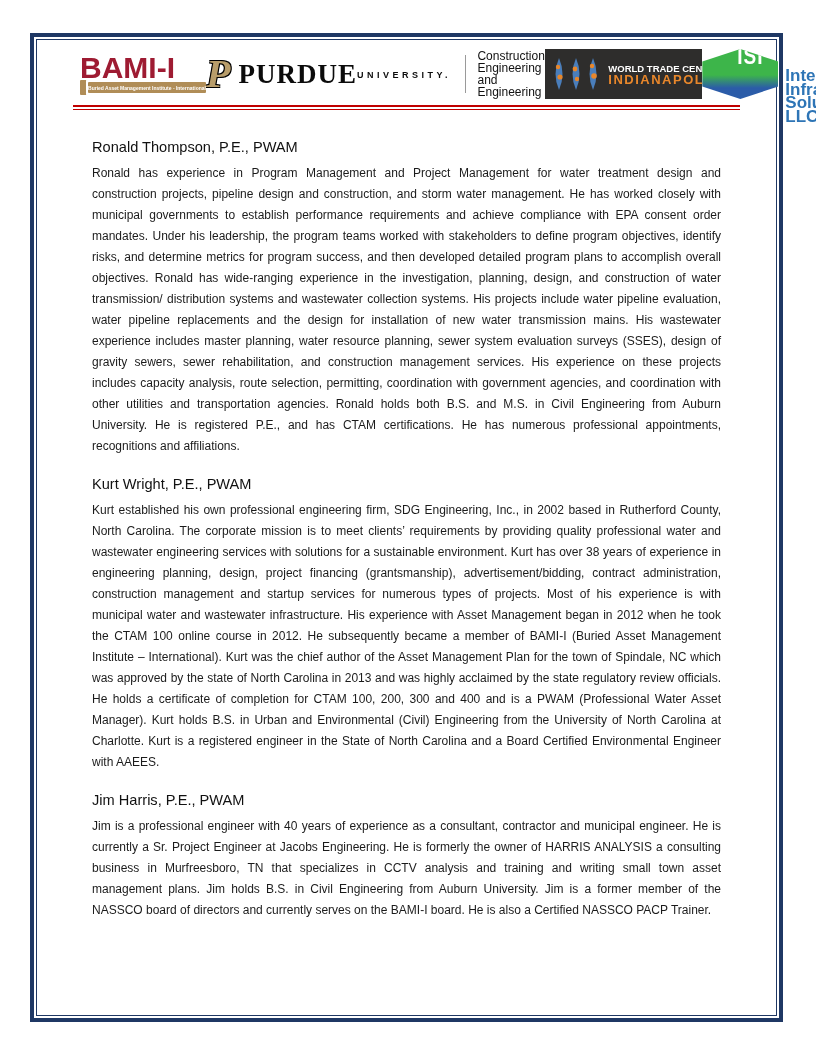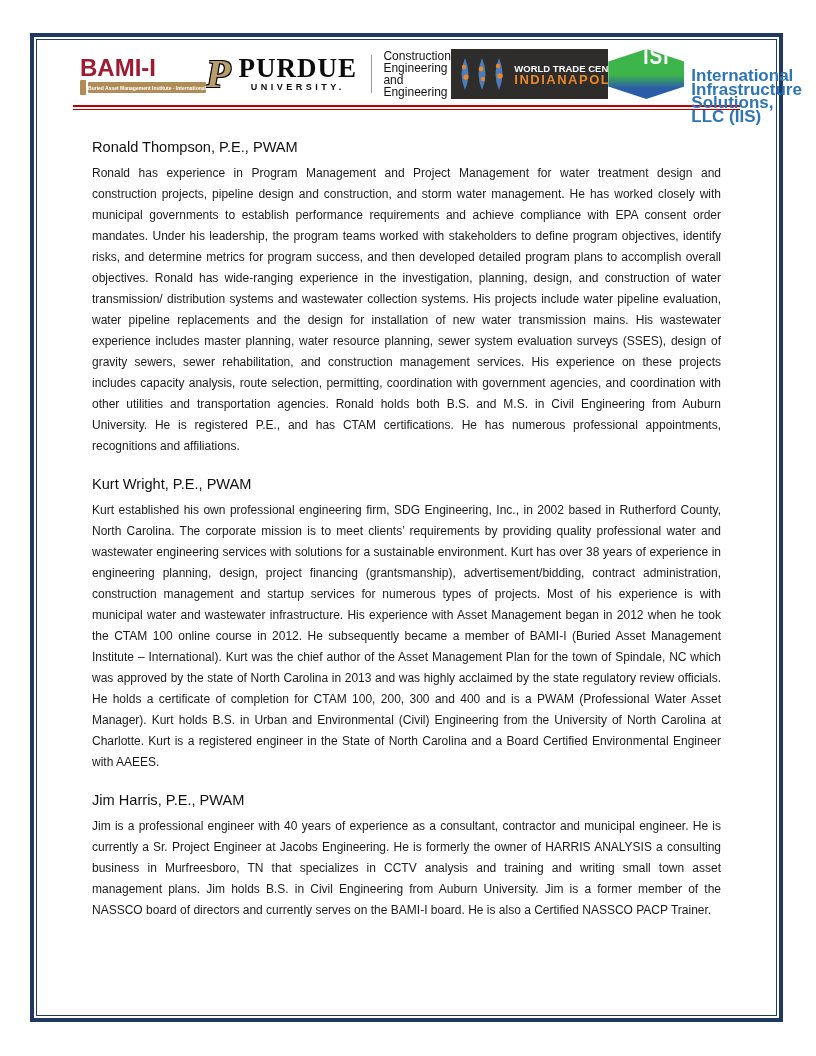--- a/index.html
+++ b/index.html
@@ -22,21 +22,21 @@
     box-sizing:border-box;padding:8px 55px 0 55px;
   }
   
   .logo-row{
     display:flex;align-items:center;justify-content:space-between;
     height:52px;margin:0 -12px;
   }
   
   .bami{display:flex;flex-direction:column;align-items:flex-start;width:132px;}
   .bami-word{
-    font-weight:800;font-size:24px;line-height:26px;color:#9e1b32;
+    font-weight:800;font-size:30px;line-height:26px;color:#9e1b32;
     letter-spacing:0px;font-stretch:condensed;
   }
   .bami-bar{
     margin-top:1px;position:relative;width:118px;height:11px;margin-left:8px;
     background:#b08d57;border-radius:1px;
     display:flex;align-items:center;justify-content:center;
   }
   .bami-bar::before{
     content:"";position:absolute;left:-8px;top:-2px;width:6px;height:15px;
     background:#b08d57;border-radius:1px;border-right:1px solid #fff;
@@ -44,21 +44,21 @@
   .bami-tagline{
     font-size:5px;color:#ffffff;font-weight:700;white-space:nowrap;overflow:hidden;
   }
   
   .purdue{display:flex;align-items:center;gap:8px;}
   .purdue-p{
     font-family:"Liberation Serif",serif;font-style:italic;font-weight:900;
     font-size:40px;line-height:40px;color:#b89d6a;
     text-shadow:-1px -1px 0 #000,1px -1px 0 #000,-1px 1px 0 #000,1px 1px 0 #000;
   }
-  .purdue-words{display:flex;flex-direction:column;align-items:center;}
+  .purdue-words{display:flex;flex-direction:row;align-items:center;}
   .purdue-word{
     font-family:"Liberation Serif",serif;font-weight:700;font-size:27px;
     line-height:25px;color:#0b0b0b;letter-spacing:1px;
   }
   .purdue-univ{
     font-size:9px;font-weight:700;letter-spacing:3.5px;color:#0b0b0b;margin-top:1px;
   }
   .purdue-divider{width:1px;height:38px;background:#9a9a9a;margin:0 4px 0 6px;}
   .purdue-dept{
     font-size:12px;font-weight:400;color:#111;line-height:12px;

